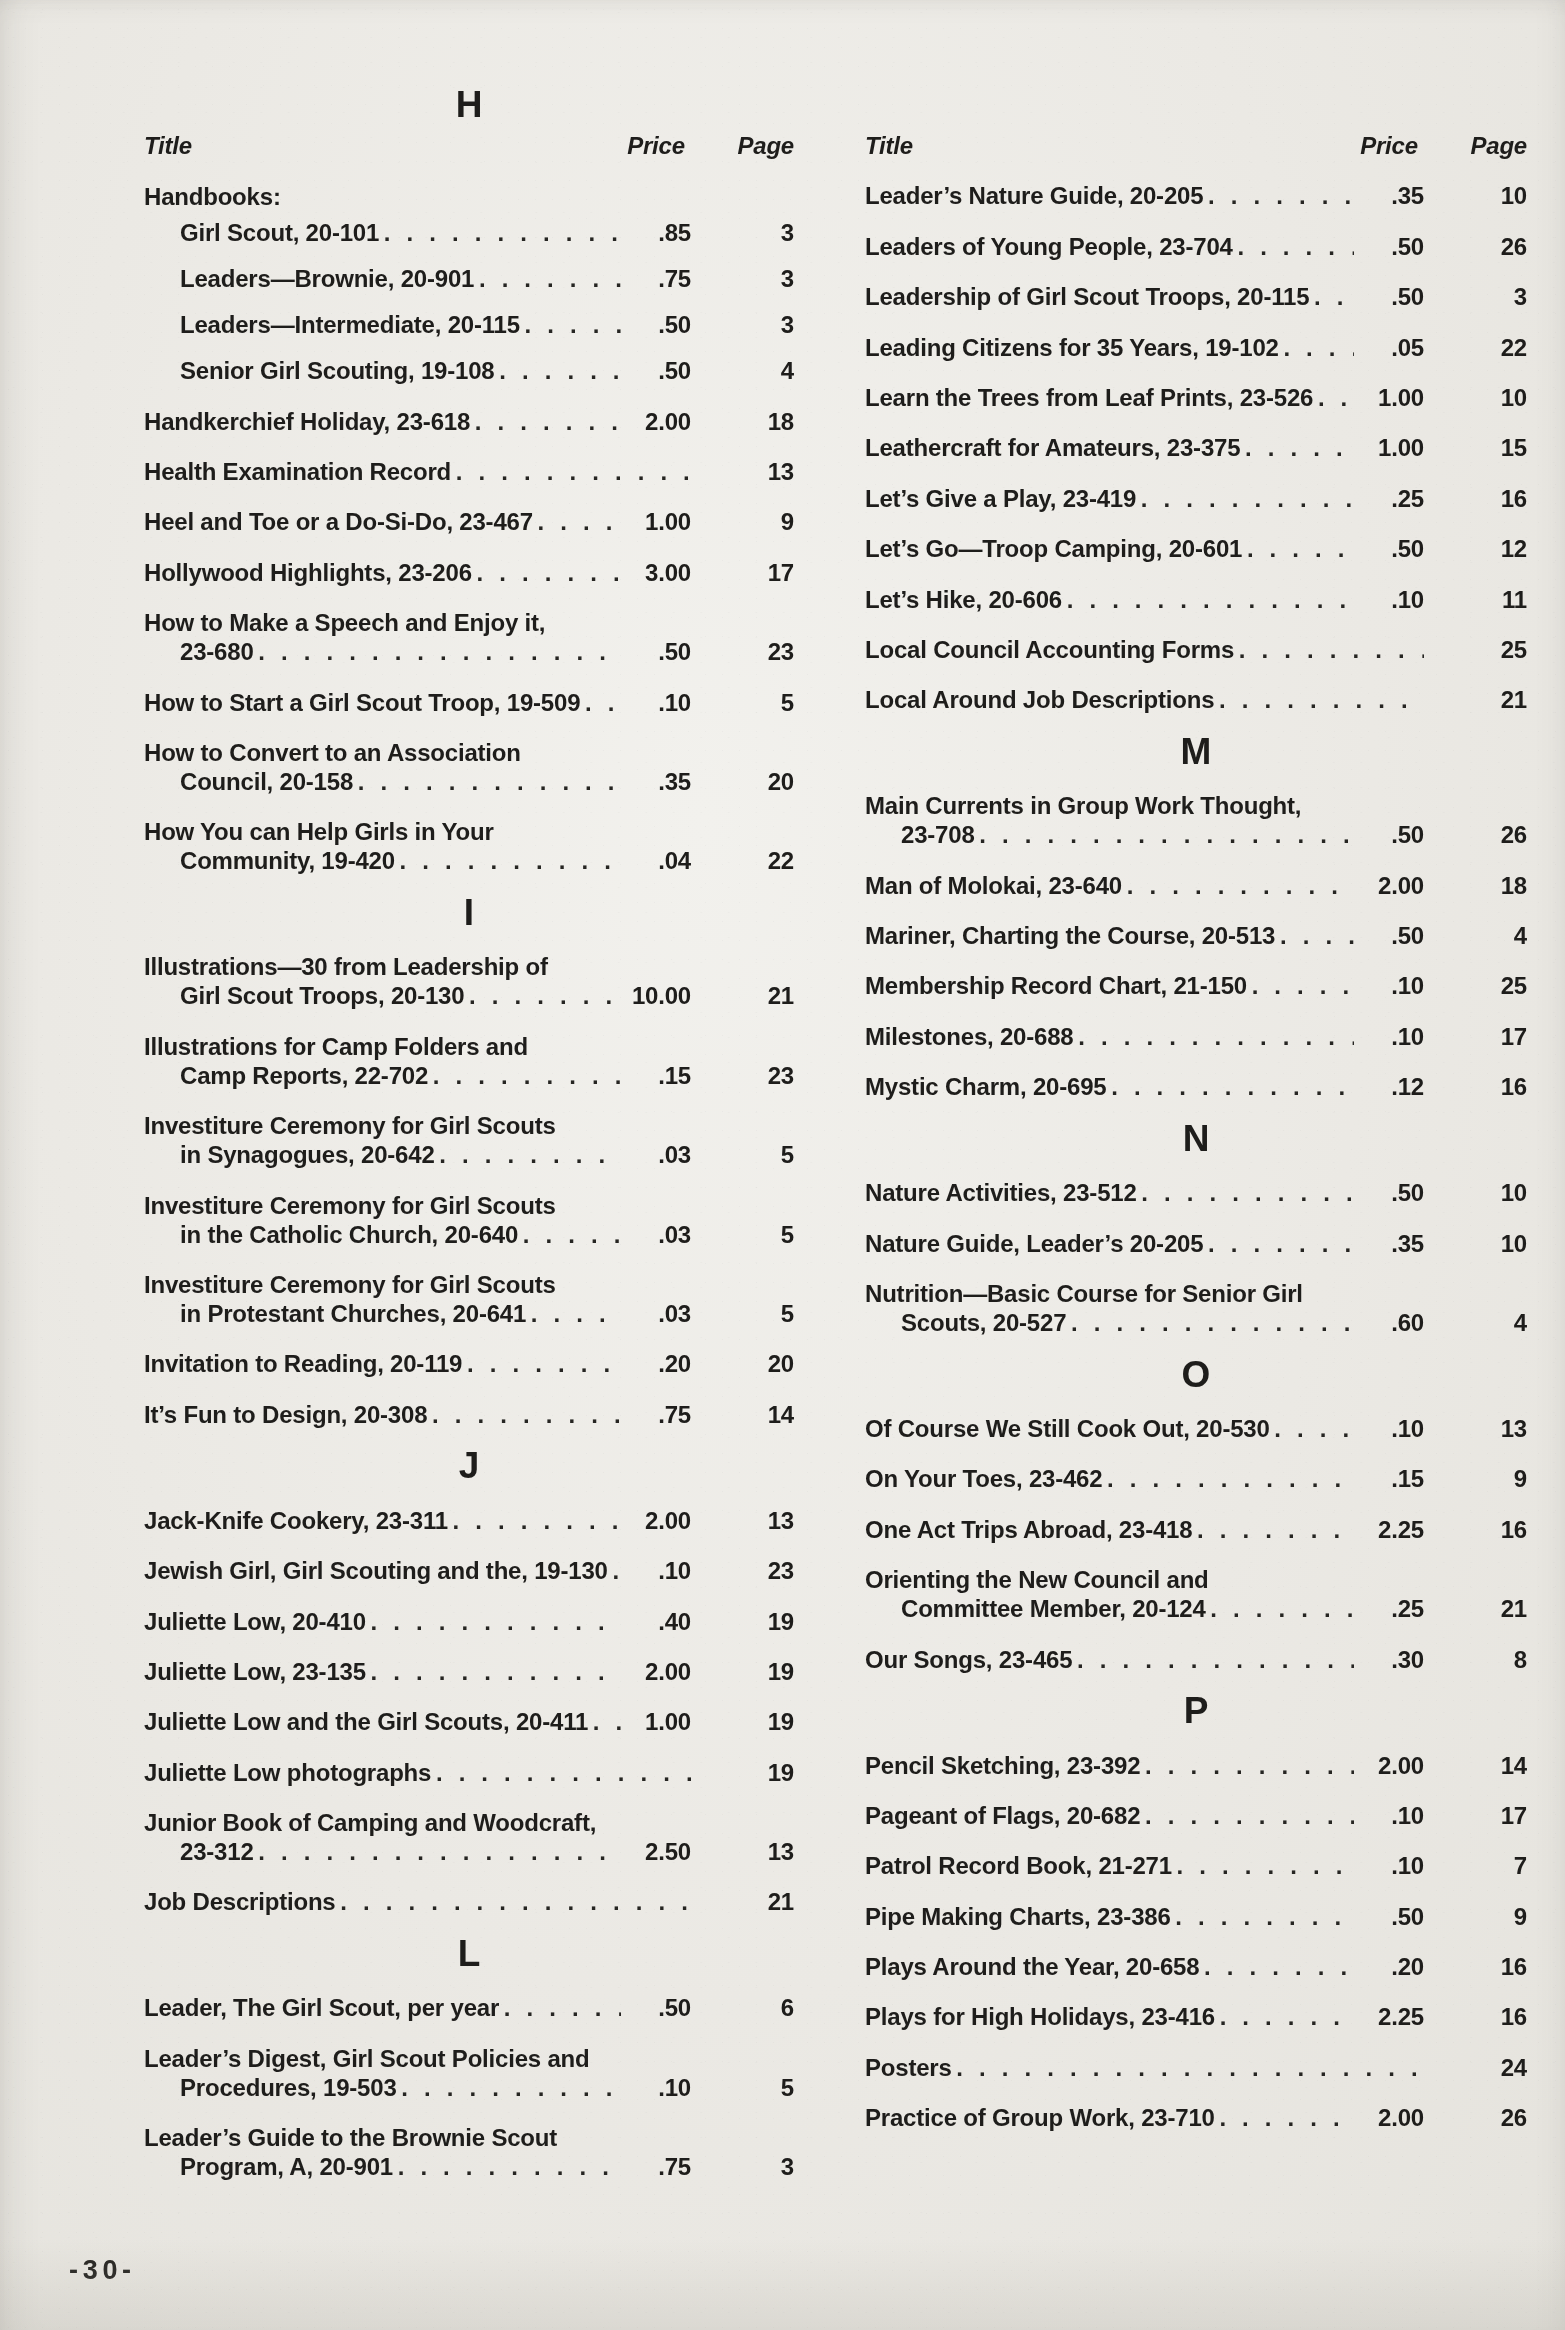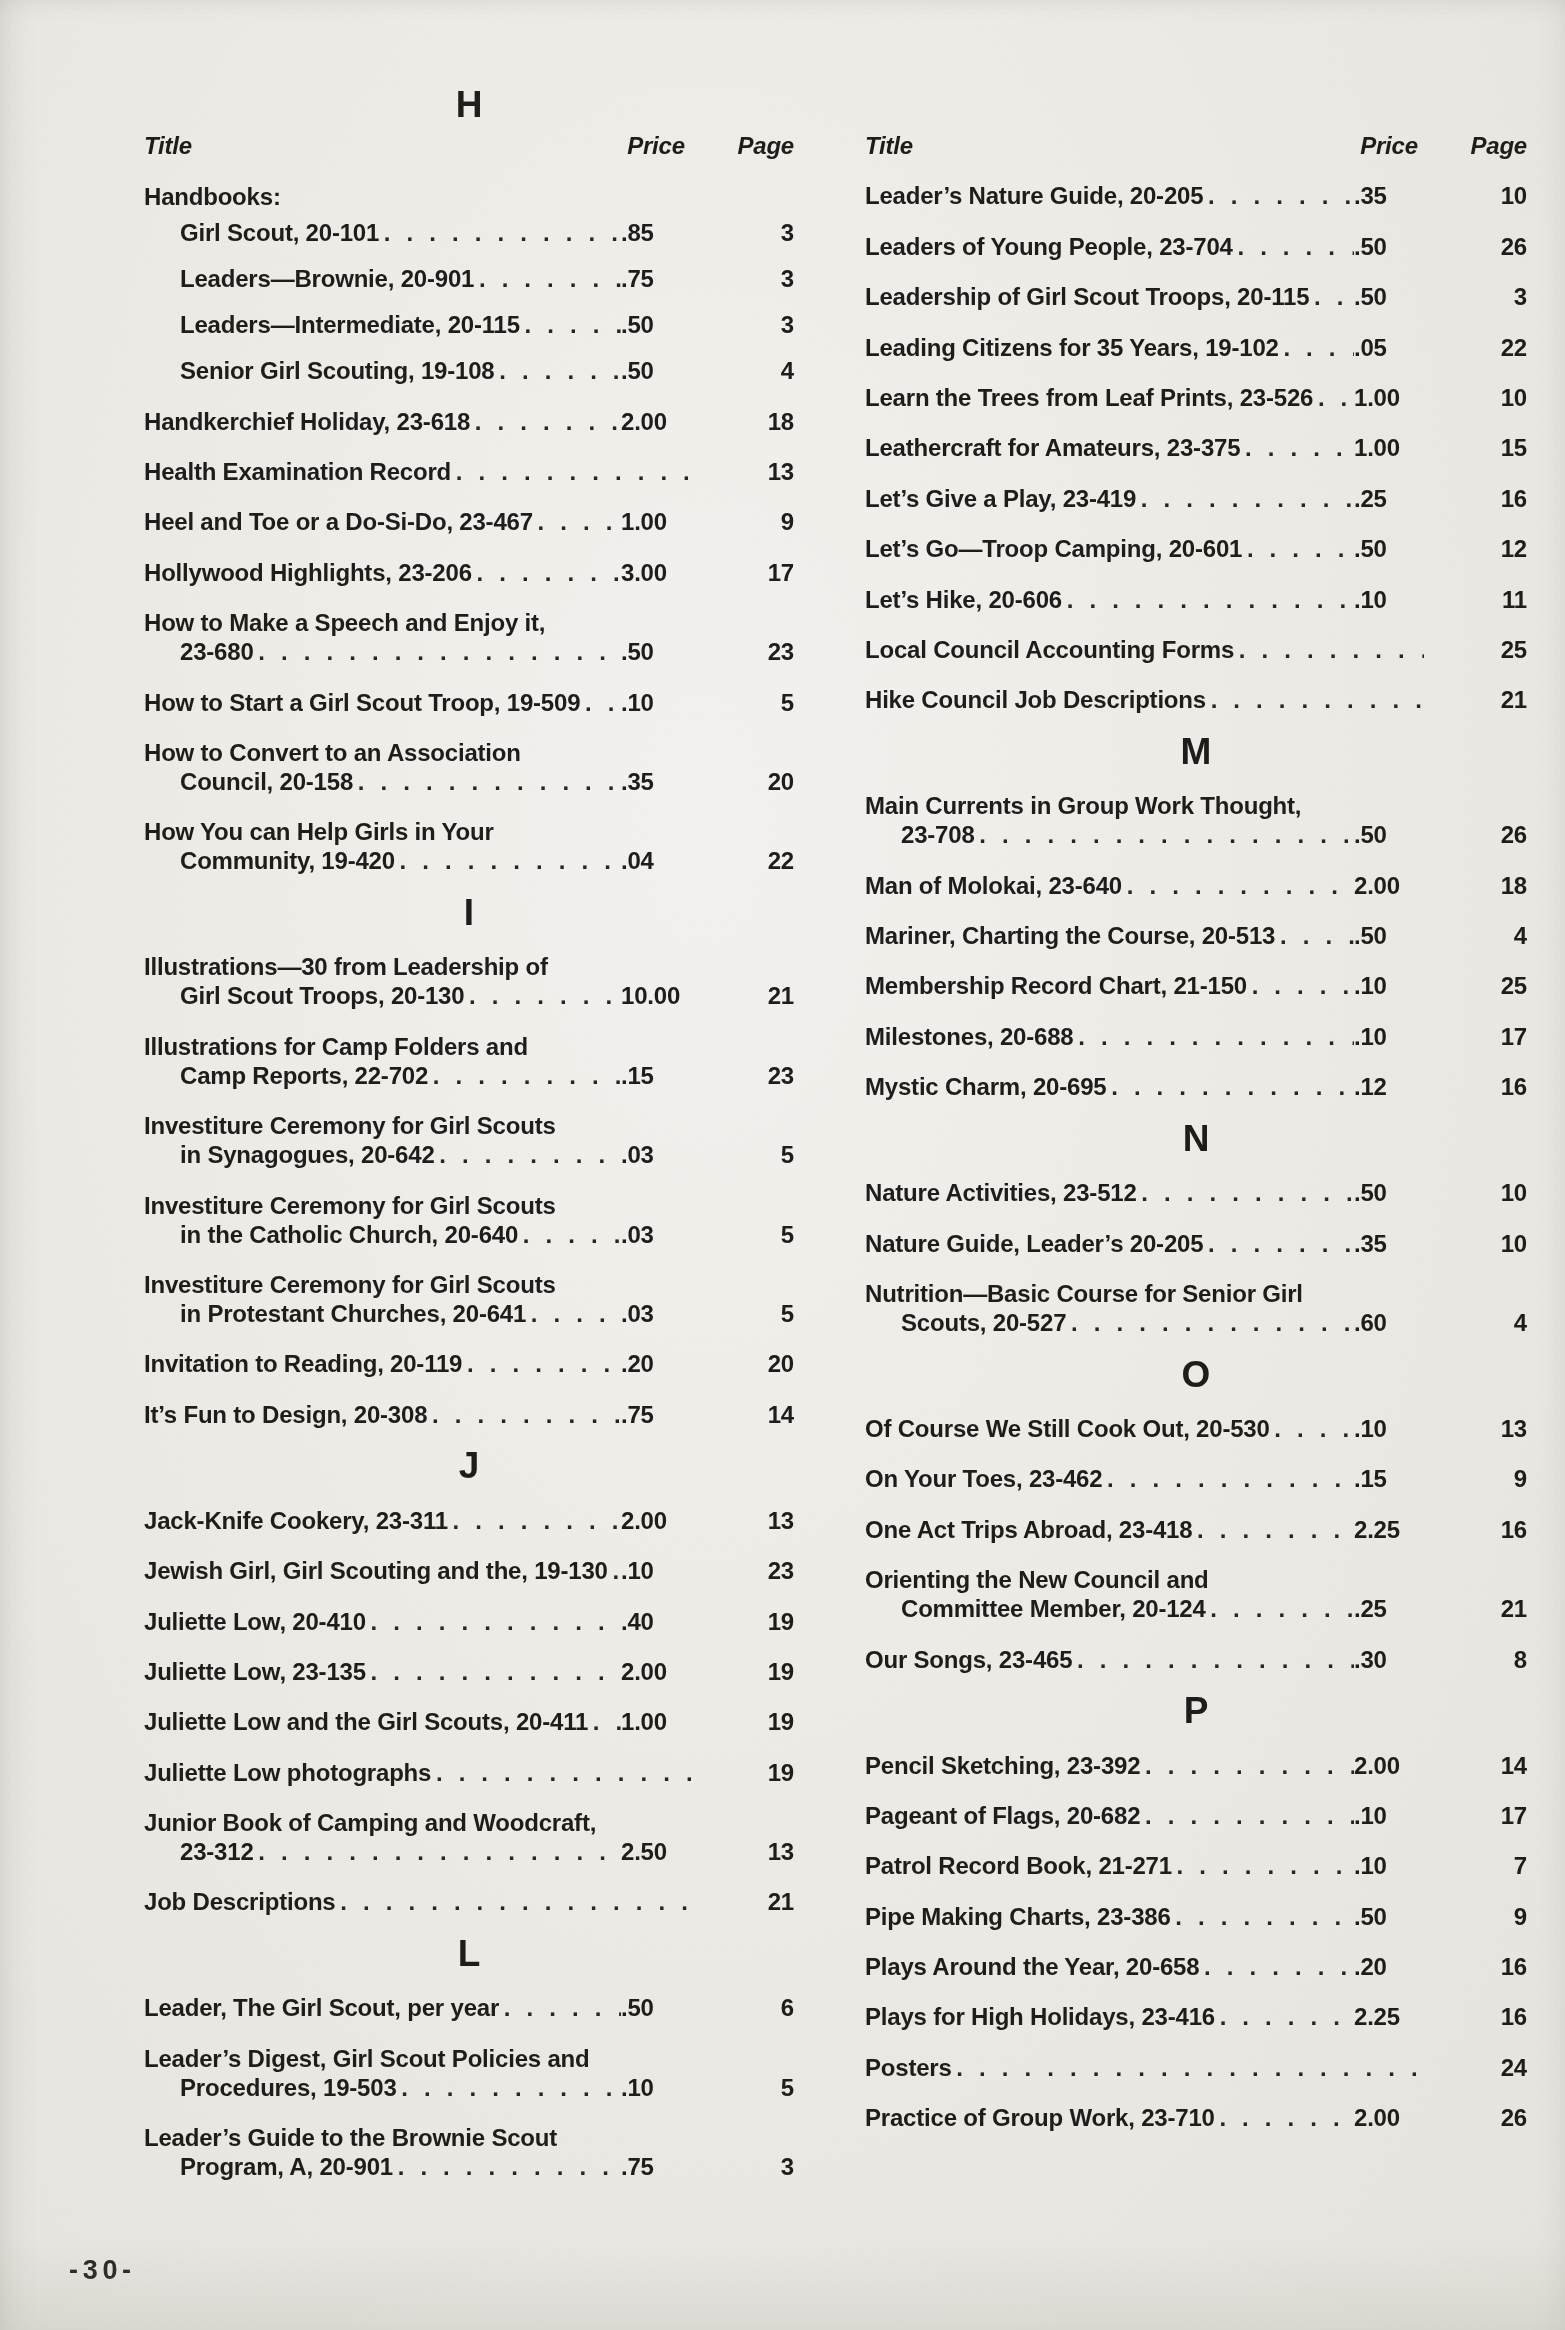--- a/index.html
+++ b/index.html
@@ -86,21 +86,21 @@
     min-width: 0;
     overflow: hidden;
     white-space: nowrap;
     padding-left: 4.7px;
     color: #262522;
   }
   .dots::after {
     content: ". . . . . . . . . . . . . . . . . . . . . . . . . . . . . . . . . . . . . . . . . . . . . . . . . .";
     letter-spacing: 4.7px;
   }
-  .price { min-width: 70px; text-align: left; flex-shrink: 0; }
+  .price { min-width: 70px; text-align: right; flex-shrink: 0; }
   .pageno { width: 103px; text-align: right; flex-shrink: 0; }
 
   .footer {
     position: absolute;
     left: 69px;
     top: 2255px;
     font-size: 27px;
     font-weight: 700;
     letter-spacing: 4.7px;
     color: #23221f;
@@ -465,21 +465,21 @@
         </div>
         <div class="entry">
           <div class="row">
             <span class="t">Local Council Accounting Forms</span>
             <span class="dots"></span>
             <span class="pageno">25</span>
           </div>
         </div>
         <div class="entry">
           <div class="row">
-            <span class="t">Hike Council Job Descriptions</span>
+            <span class="t">Local Around Job Descriptions</span>
             <span class="dots"></span>
             <span class="pageno">21</span>
           </div>
         </div>
       </div>
       <div class="section">
         <div class="section-letter">M</div>
         <div class="entry">
           <div class="l1">Main Currents in Group Work Thought,</div>
           <div class="row cont">

